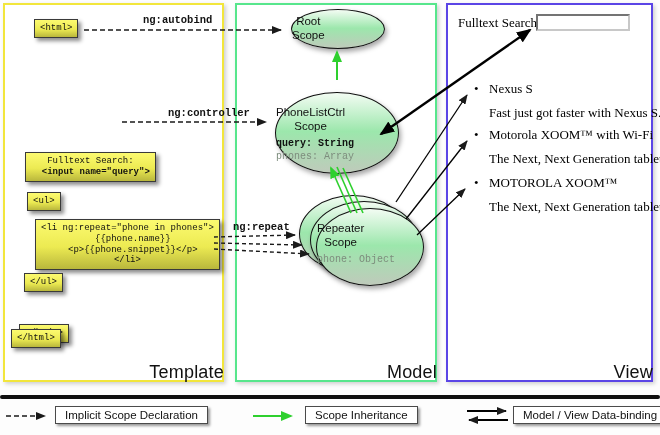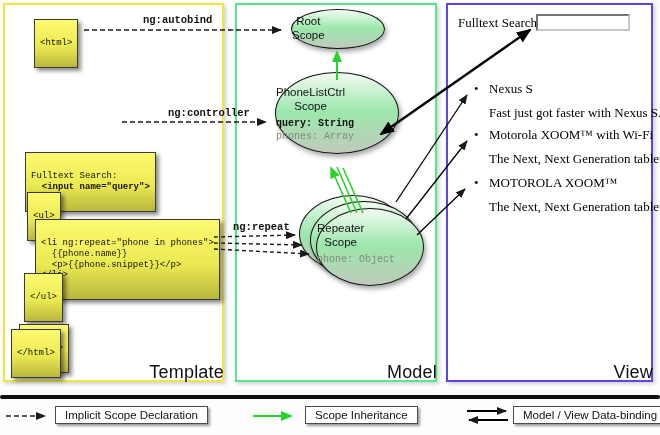--- a/index.html
+++ b/index.html
@@ -13,22 +13,22 @@
   .panel-label{position:absolute;top:362px;text-align:right;font-size:18px;color:#111;
                letter-spacing:.2px;}
   #label-template{left:3px;width:221px;}
   #label-model{left:235px;width:202px;}
   #label-view{left:446px;width:207px;}
 
   .codebox{position:absolute;white-space:pre;
     font-family:"Liberation Mono","DejaVu Sans Mono",monospace;
     font-size:9px;line-height:1.2;color:#111;
     background:linear-gradient(180deg,#fcfa70 0%,#ecea52 55%,#b9b73c 100%);
-    border:1.5px solid #3a3a3a;padding:18px 5px;
-    box-shadow:2.5px 3px 4px rgba(0,0,0,0.45);}
+    border:1.5px solid #3a3a3a;padding:3px 5px;
+    box-shadow:2.5px 3px 4px rgba(0,0,0,0.45);text-align:center;}
   .codebox .bold{font-weight:bold;}
 
   .edge-label{position:absolute;font-family:"Liberation Mono","DejaVu Sans Mono",monospace;
     font-size:10.5px;font-weight:bold;color:#111;white-space:nowrap;}
 
   .scope{position:absolute;border:1.6px solid #111;border-radius:50%;
     background:linear-gradient(180deg,#f3fcf3 0%,#9ce7ac 48%,#bfcabb 100%);
     box-shadow:2px 3px 5px rgba(0,0,0,0.35);
     display:flex;flex-direction:column;align-items:flex-start;}
   .scope-title{white-space:pre-line;text-align:center;font-size:11.5px;line-height:1.18;color:#111;}
@@ -75,21 +75,21 @@
 
   <div class="edge-label" style="left:143px;top:14px;">ng:autobind</div>
   <div class="edge-label" style="left:140px;top:107px;margin-left:28px;">ng:controller</div>
   <div class="edge-label" style="left:233px;top:221px;">ng:repeat</div>
 
   <div class="scope" style="left:291px;top:9px;width:92px;height:38px;justify-content:center;">
     <div class="scope-title">Root
 Scope</div>
   </div>
 
-  <div class="scope" style="left:275px;top:72px;width:122px;height:80px;padding-top:0;">
+  <div class="scope" style="left:275px;top:92px;width:122px;height:80px;padding-top:0;">
     <div class="scope-title" style="margin-top:13px;">PhoneListCtrl
 Scope</div>
     <div class="scope-prop prop-bold" style="margin-top:4px;">query: String</div>
     <div class="scope-prop prop-gray">phones: Array</div>
   </div>
 
   <div class="scope" style="left:299px;top:195px;width:106px;height:76px;"></div>
   <div class="scope" style="left:310px;top:201px;width:106px;height:76px;"></div>
   <div class="scope" style="left:316px;top:208px;width:106px;height:76px;">
     <div class="scope-title" style="margin-top:13px;">Repeater

